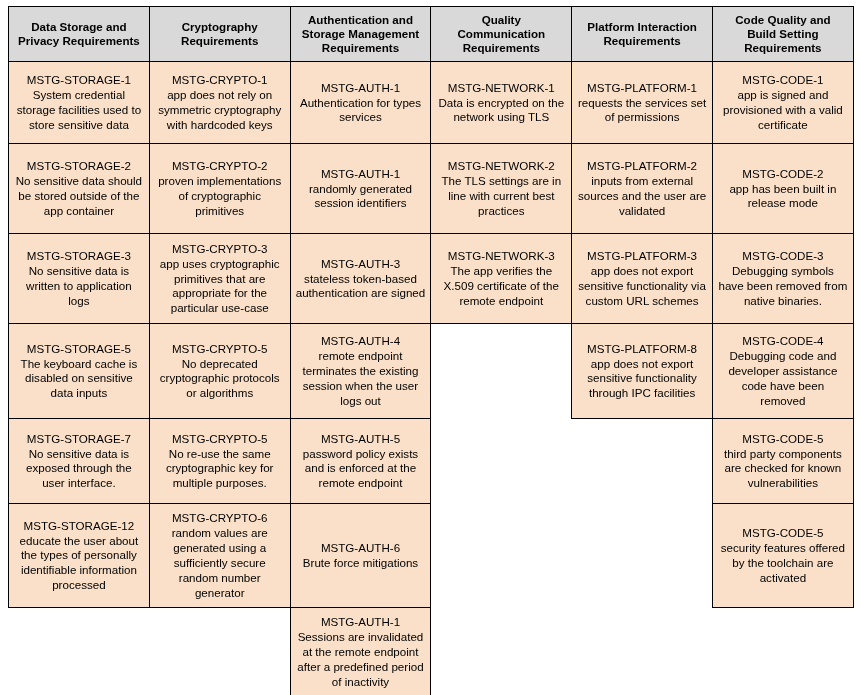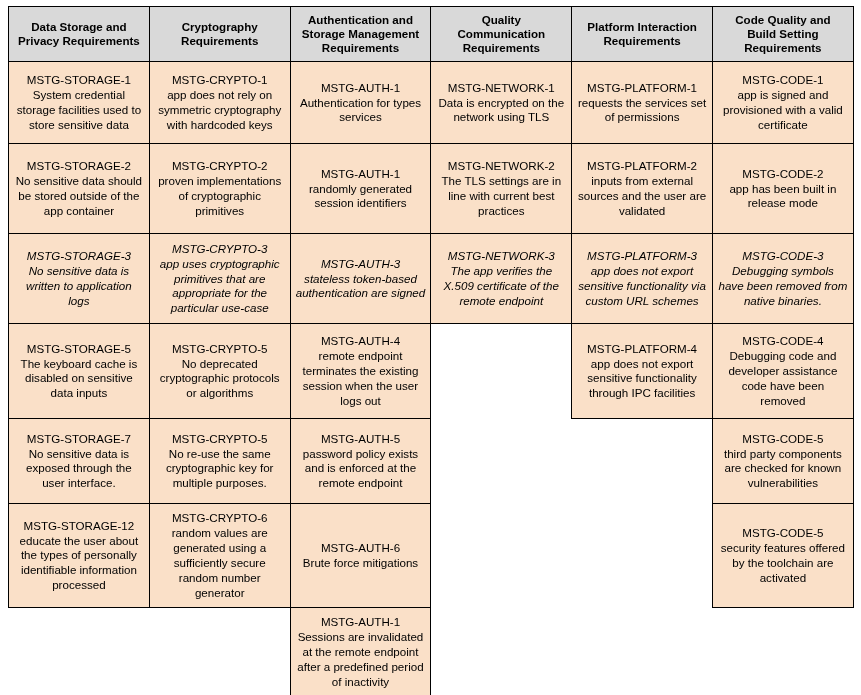--- a/index.html
+++ b/index.html
@@ -56,21 +56,21 @@
     display: block;
   }
 
   .empty {
     background: #ffffff;
     border: none;
   }
 
   .r1 { height: 82px; }
   .r2 { height: 90px; }
-  .r3 { height: 90px; font-style: italic; }
+  .r3 { height: 90px; }
   .r4 { height: 95px; }
   .r5 { height: 85px; }
   .r6 { height: 92px; padding-left: 8px; }
   .r7 { height: 88px; }
 </style>
 </head>
 <body>
 
 <table id="matrix-table">
   <colgroup>
@@ -199,21 +199,21 @@
         <td class="cell">
           <span class="id">MSTG-CRYPTO-5</span>
           <span class="desc">No deprecated cryptographic protocols or algorithms</span>
         </td>
         <td class="cell">
           <span class="id">MSTG-AUTH-4</span>
           <span class="desc">remote endpoint terminates the existing session when the user logs out</span>
         </td>
         <td class="empty"></td>
         <td class="cell">
-          <span class="id">MSTG-PLATFORM-4</span>
+          <span class="id">MSTG-PLATFORM-8</span>
           <span class="desc">app does not export sensitive functionality through IPC facilities</span>
         </td>
         <td class="cell">
           <span class="id">MSTG-CODE-4</span>
           <span class="desc">Debugging code and developer assistance code have been removed</span>
         </td>
       </tr>
       <tr class="r5">
         <td class="cell">
           <span class="id">MSTG-STORAGE-7</span>

